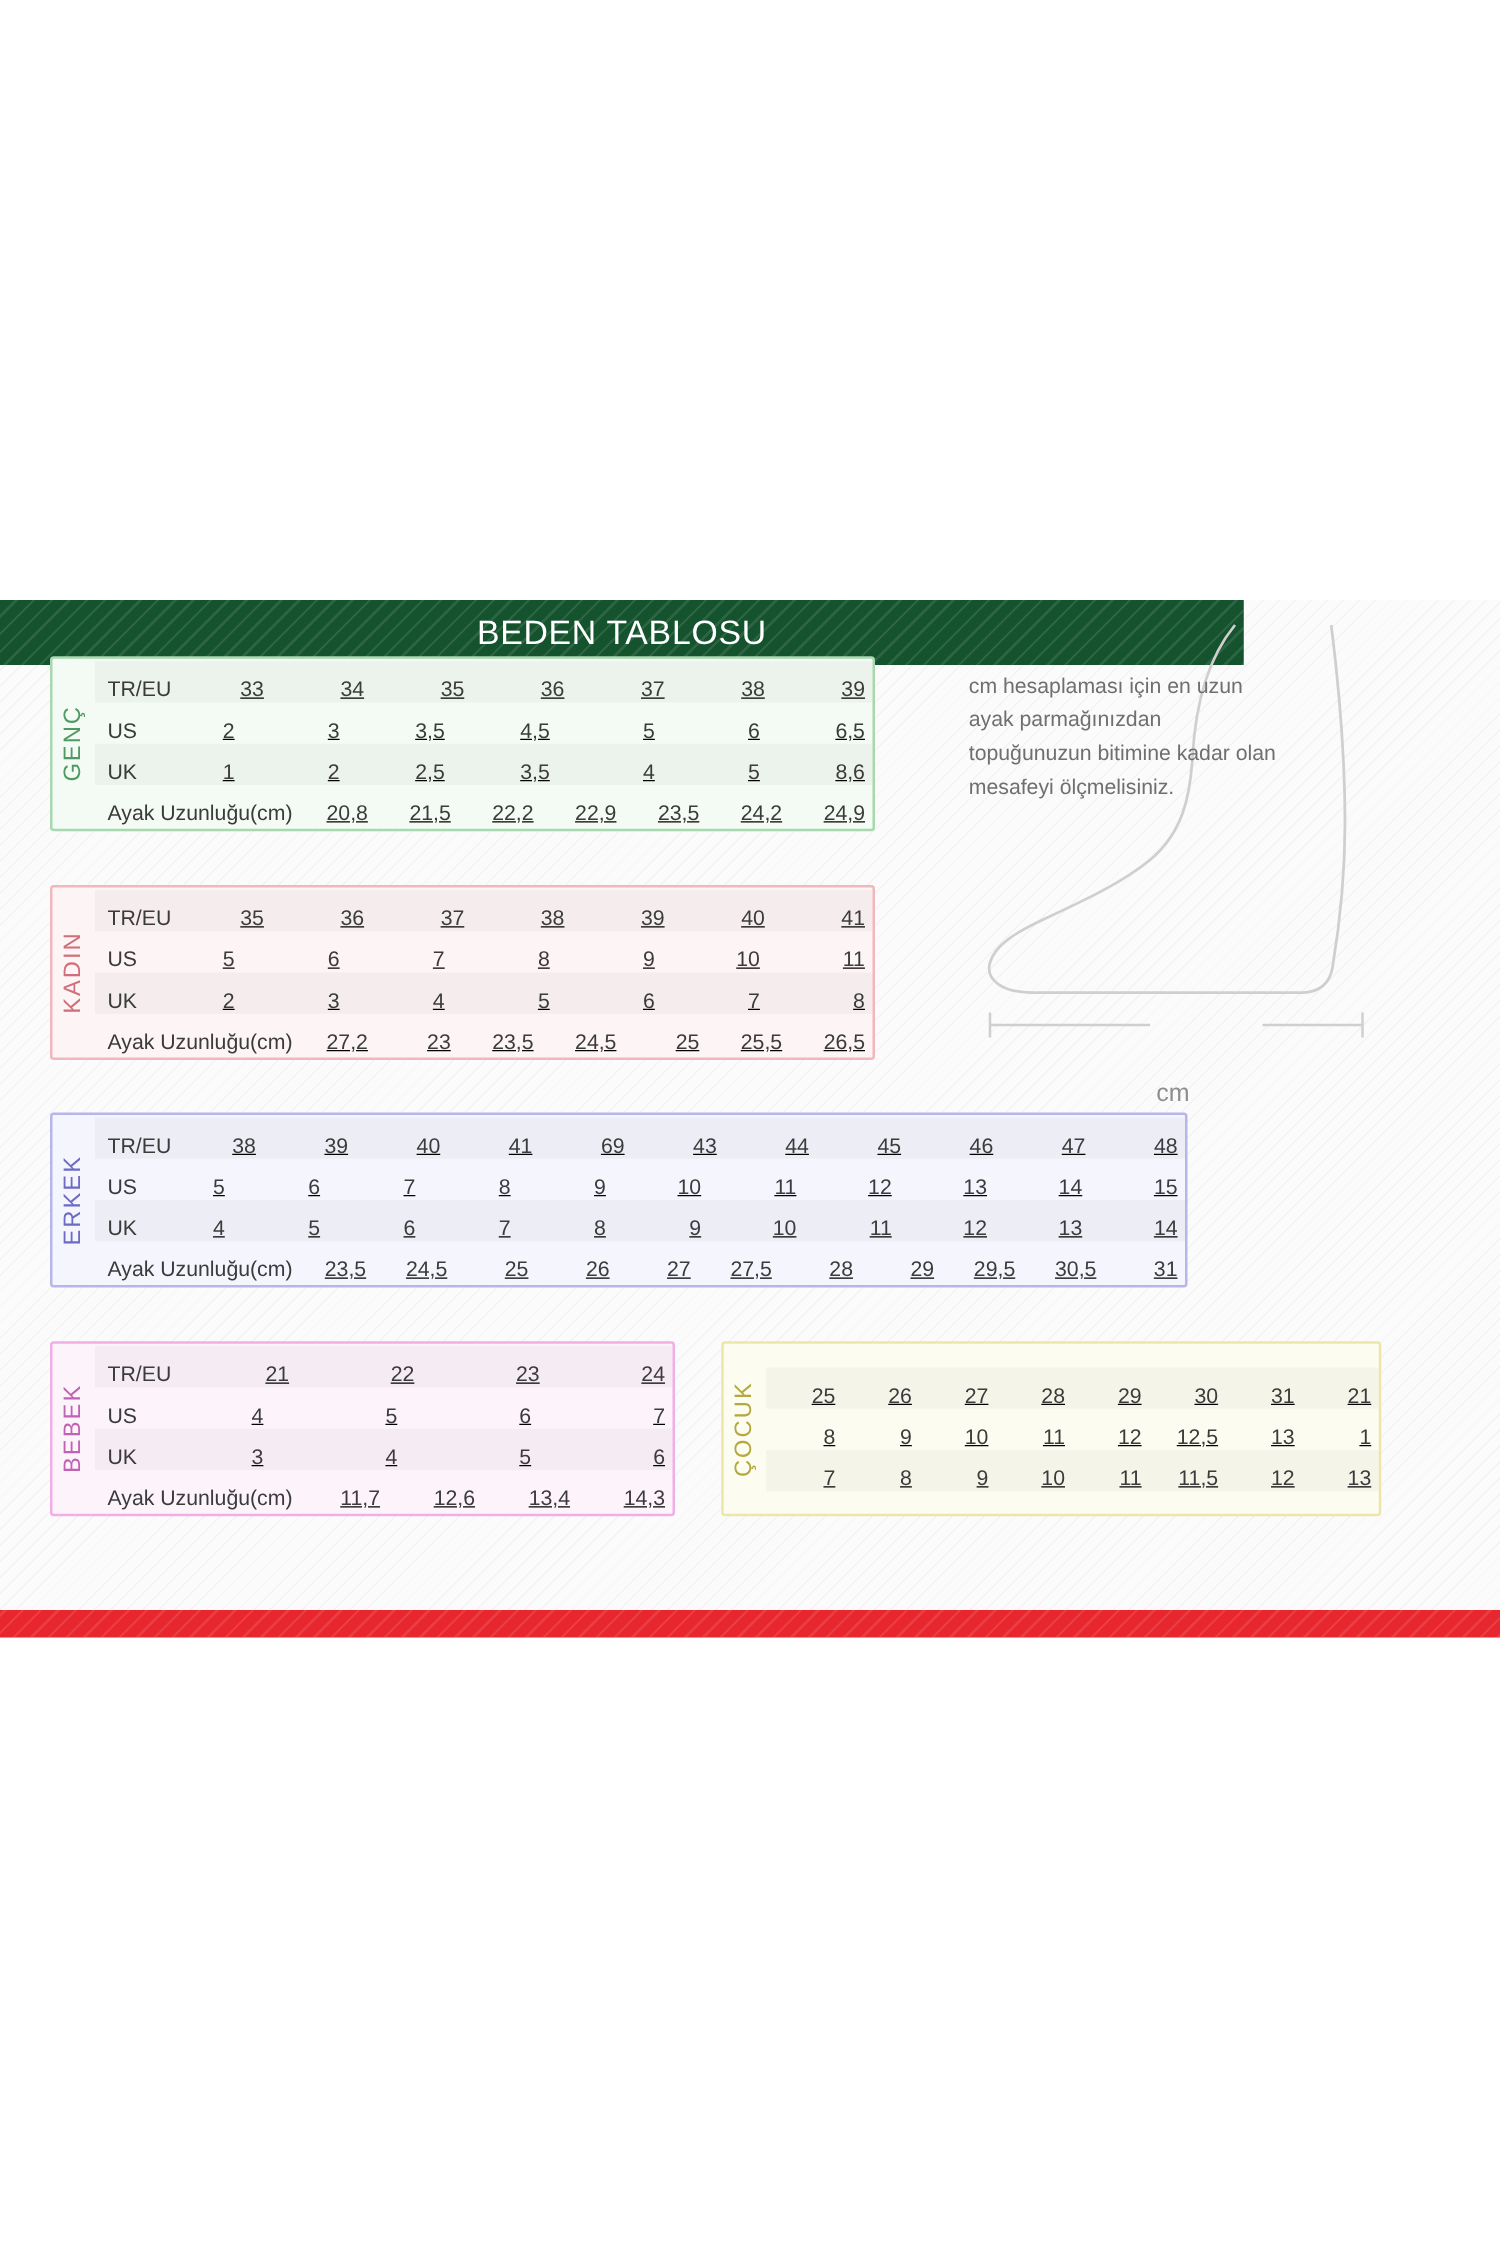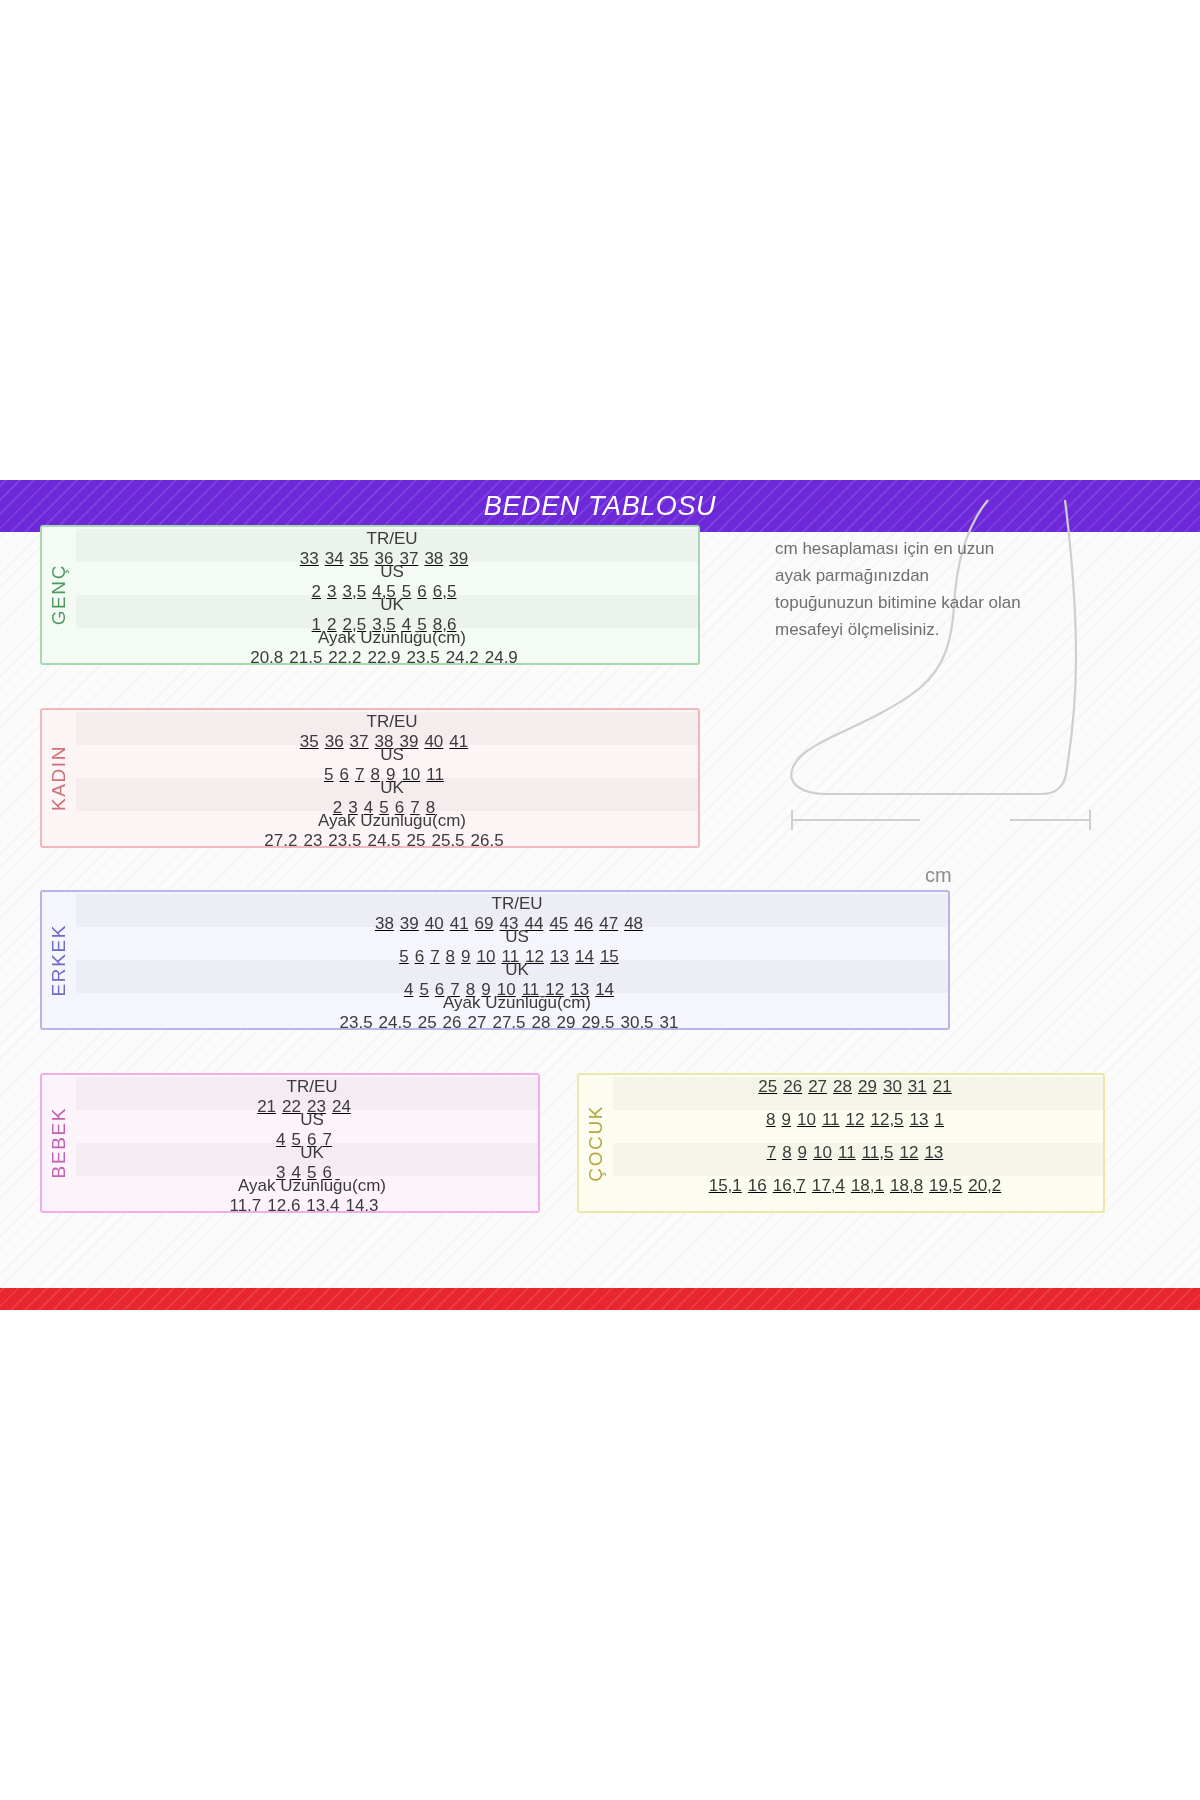--- a/index.html
+++ b/index.html
@@ -41,25 +41,24 @@
         rgba(0,0,0,0.000) 9px
       );
     pointer-events: none;
   }
 
   
   .titlebar {
     position: absolute;
     left: 0;
     top: 0;
-    width: 1200px;
+    width: 995px;
     height: 52px;
-    background: #6d28d9;
+    background: #14532d;
     overflow: hidden;
-    font-style: italic;
   }
   .titlebar .stripes {
     position: absolute;
     inset: 0;
     background: repeating-linear-gradient(
       -45deg,
       rgba(255,255,255,0.10) 0px,
       rgba(255,255,255,0.10) 2px,
       rgba(255,255,255,0.00) 2px,
       rgba(255,255,255,0.00) 10px
@@ -125,24 +124,23 @@
   .group .tbl {
     flex: 1 1 auto;
     display: flex;
     flex-direction: column;
     justify-content: center;
     box-sizing: border-box;
   }
 
   .row {
     display: flex;
-    align-items: center;
+    align-items: flex-end;
     height: 33px;
     box-sizing: border-box;
-    flex-direction: column;
   }
   .row.alt { background: rgba(0,0,0,0.030); }
 
   .rowlabel {
     flex: 0 0 auto;
     padding-left: 10px;
     font-size: 17px;
     color: #3b3b3b;
     white-space: nowrap;
   }
@@ -481,32 +479,20 @@
         <div class="row alt">
           <div class="cells">
             <div class="cell">7</div>
             <div class="cell">8</div>
             <div class="cell">9</div>
             <div class="cell">10</div>
             <div class="cell">11</div>
             <div class="cell">11,5</div>
             <div class="cell">12</div>
             <div class="cell">13</div>
-          </div>
-        </div>
-        <div class="row">
-          <div class="cells">
-            <div class="cell">15,1</div>
-            <div class="cell">16</div>
-            <div class="cell">16,7</div>
-            <div class="cell">17,4</div>
-            <div class="cell">18,1</div>
-            <div class="cell">18,8</div>
-            <div class="cell">19,5</div>
-            <div class="cell">20,2</div>
           </div>
         </div>
       </div>
     </div>
 
     <svg class="footart" viewBox="0 0 400 340">
       <g fill="none" stroke="#cfcfcf" stroke-width="2.2">
         <path d="M228,2 C205,30 196,70 194,108 C192,140 186,168 160,190
                  C138,208 108,222 78,236 C52,248 36,258 32,272
                  C28,286 42,296 66,296 L282,296

